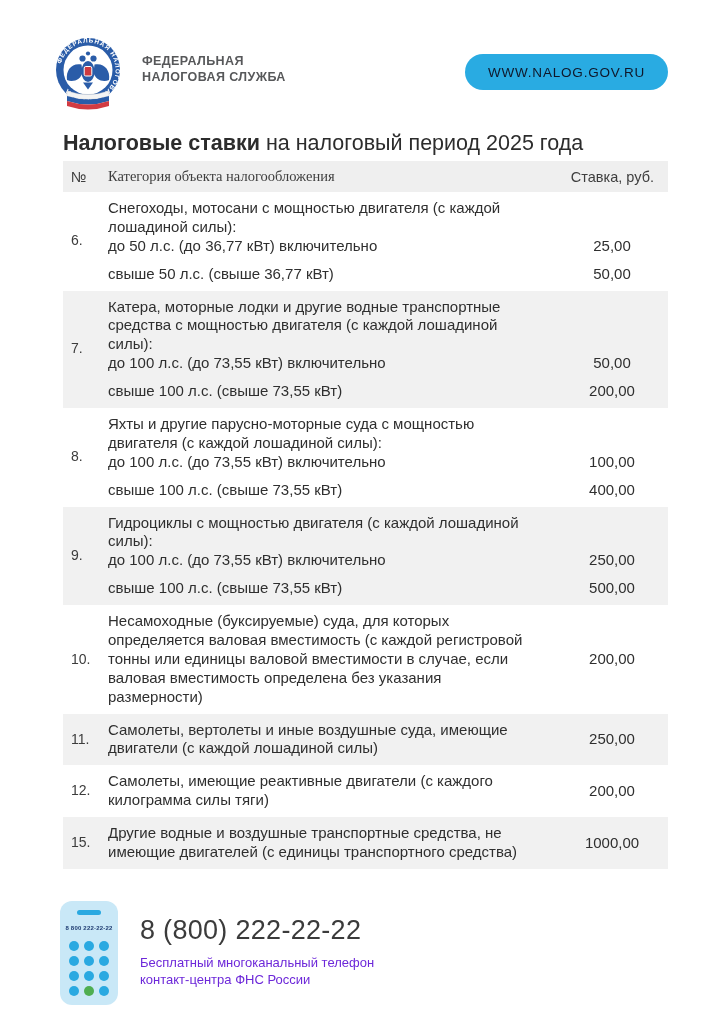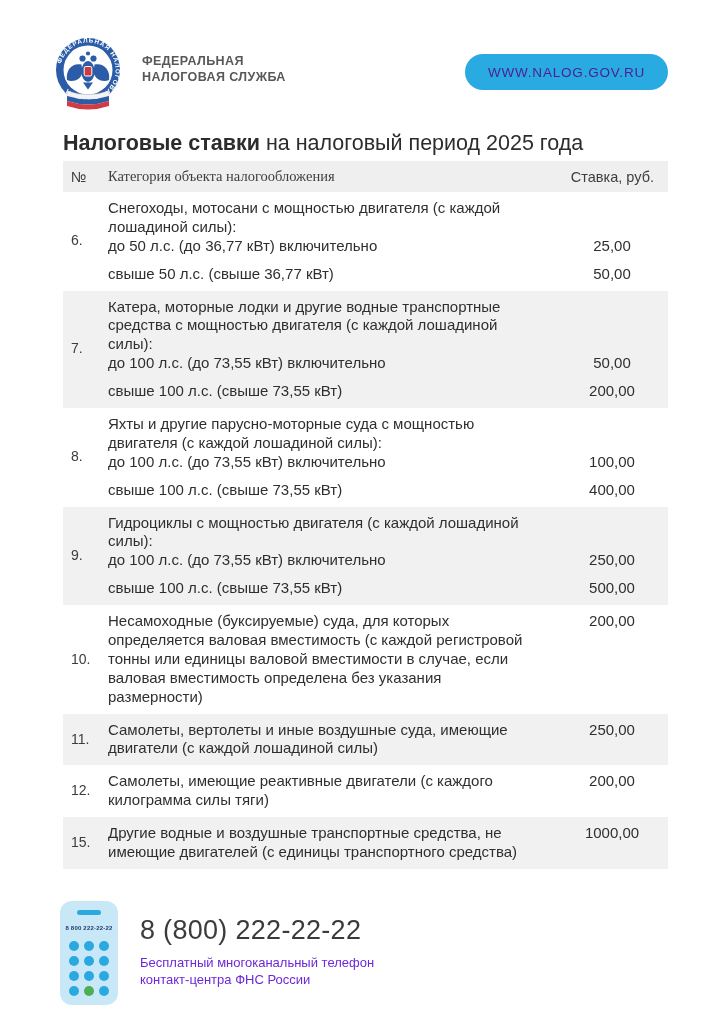--- a/index.html
+++ b/index.html
@@ -11,21 +11,21 @@
   
   .top { display:flex; justify-content:space-between; padding:36px 41px 0 52px; }
   .brand { display:flex; }
   .emblem { width:72px; height:78px; flex:0 0 auto; }
   .org {
     margin:17px 0 0 18px; font-size:12.5px; font-weight:bold;
     color:#57585a; letter-spacing:.4px; line-height:1.3;
   }
   .site-btn {
     margin-top:18px; height:36px; padding:0 23px; border-radius:18px;
-    background:#29abe2; color:#4c1d95; display:flex; align-items:center;
+    background:#29abe2; color:#0f172a; display:flex; align-items:center;
     font-size:13.5px; letter-spacing:.8px; cursor:pointer; white-space:nowrap;
   }
   
   .title {
     margin:17px 41px 5px 63px; font-size:21.5px; font-weight:normal; color:#2c2c2c;
   }
   .title b { font-weight:bold;margin-top:40px; }
   
   .table { margin:0 41px 0 63px; font-size:15px; }
   .thead {
@@ -38,21 +38,21 @@
   .row { display:flex; padding:7px 0; line-height:1.26; }
   .row.alt { background:#f1f1f1; }
   .num { font-size:14px; color:#3c3c3c; display:flex; align-items:center; }
   .body { flex:1; display:flex; min-width:0; }
   .row.detail .body { flex-direction:column; }
   .intro { white-space:pre-line; max-width:450px; }
   .subline { display:flex; align-items:baseline; }
   .subline.gap { margin-top:9px;align-items:center; }
   .sub-label { flex:1; }
   .sub-rate { width:112px; flex:0 0 112px; text-align:center; }
-  .row.simple .body { flex-direction:row; align-items:flex-start; }
+  .row.simple .body { flex-direction:row; align-items:center; }
   .cat { flex:1; white-space:pre-line; }
   .rate { width:112px; flex:0 0 112px; text-align:center; }
   
   .footer { display:flex; margin:32px 0 0 60px; }
   .phone-card {
     width:58px; height:104px; border-radius:12px; background:#c9e8f7;
     padding-top:9px; flex:0 0 58px;
   }
   .speaker { width:24px; height:5px; border-radius:3px; background:#2aa9e1; margin:0 auto; }
   .mini-label {

